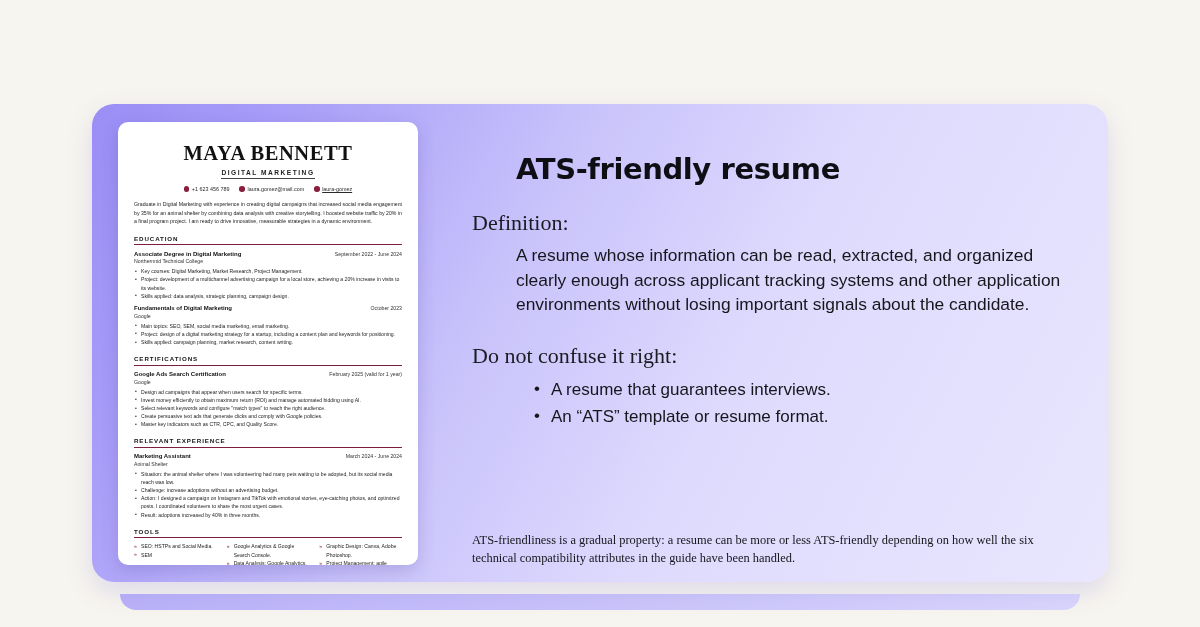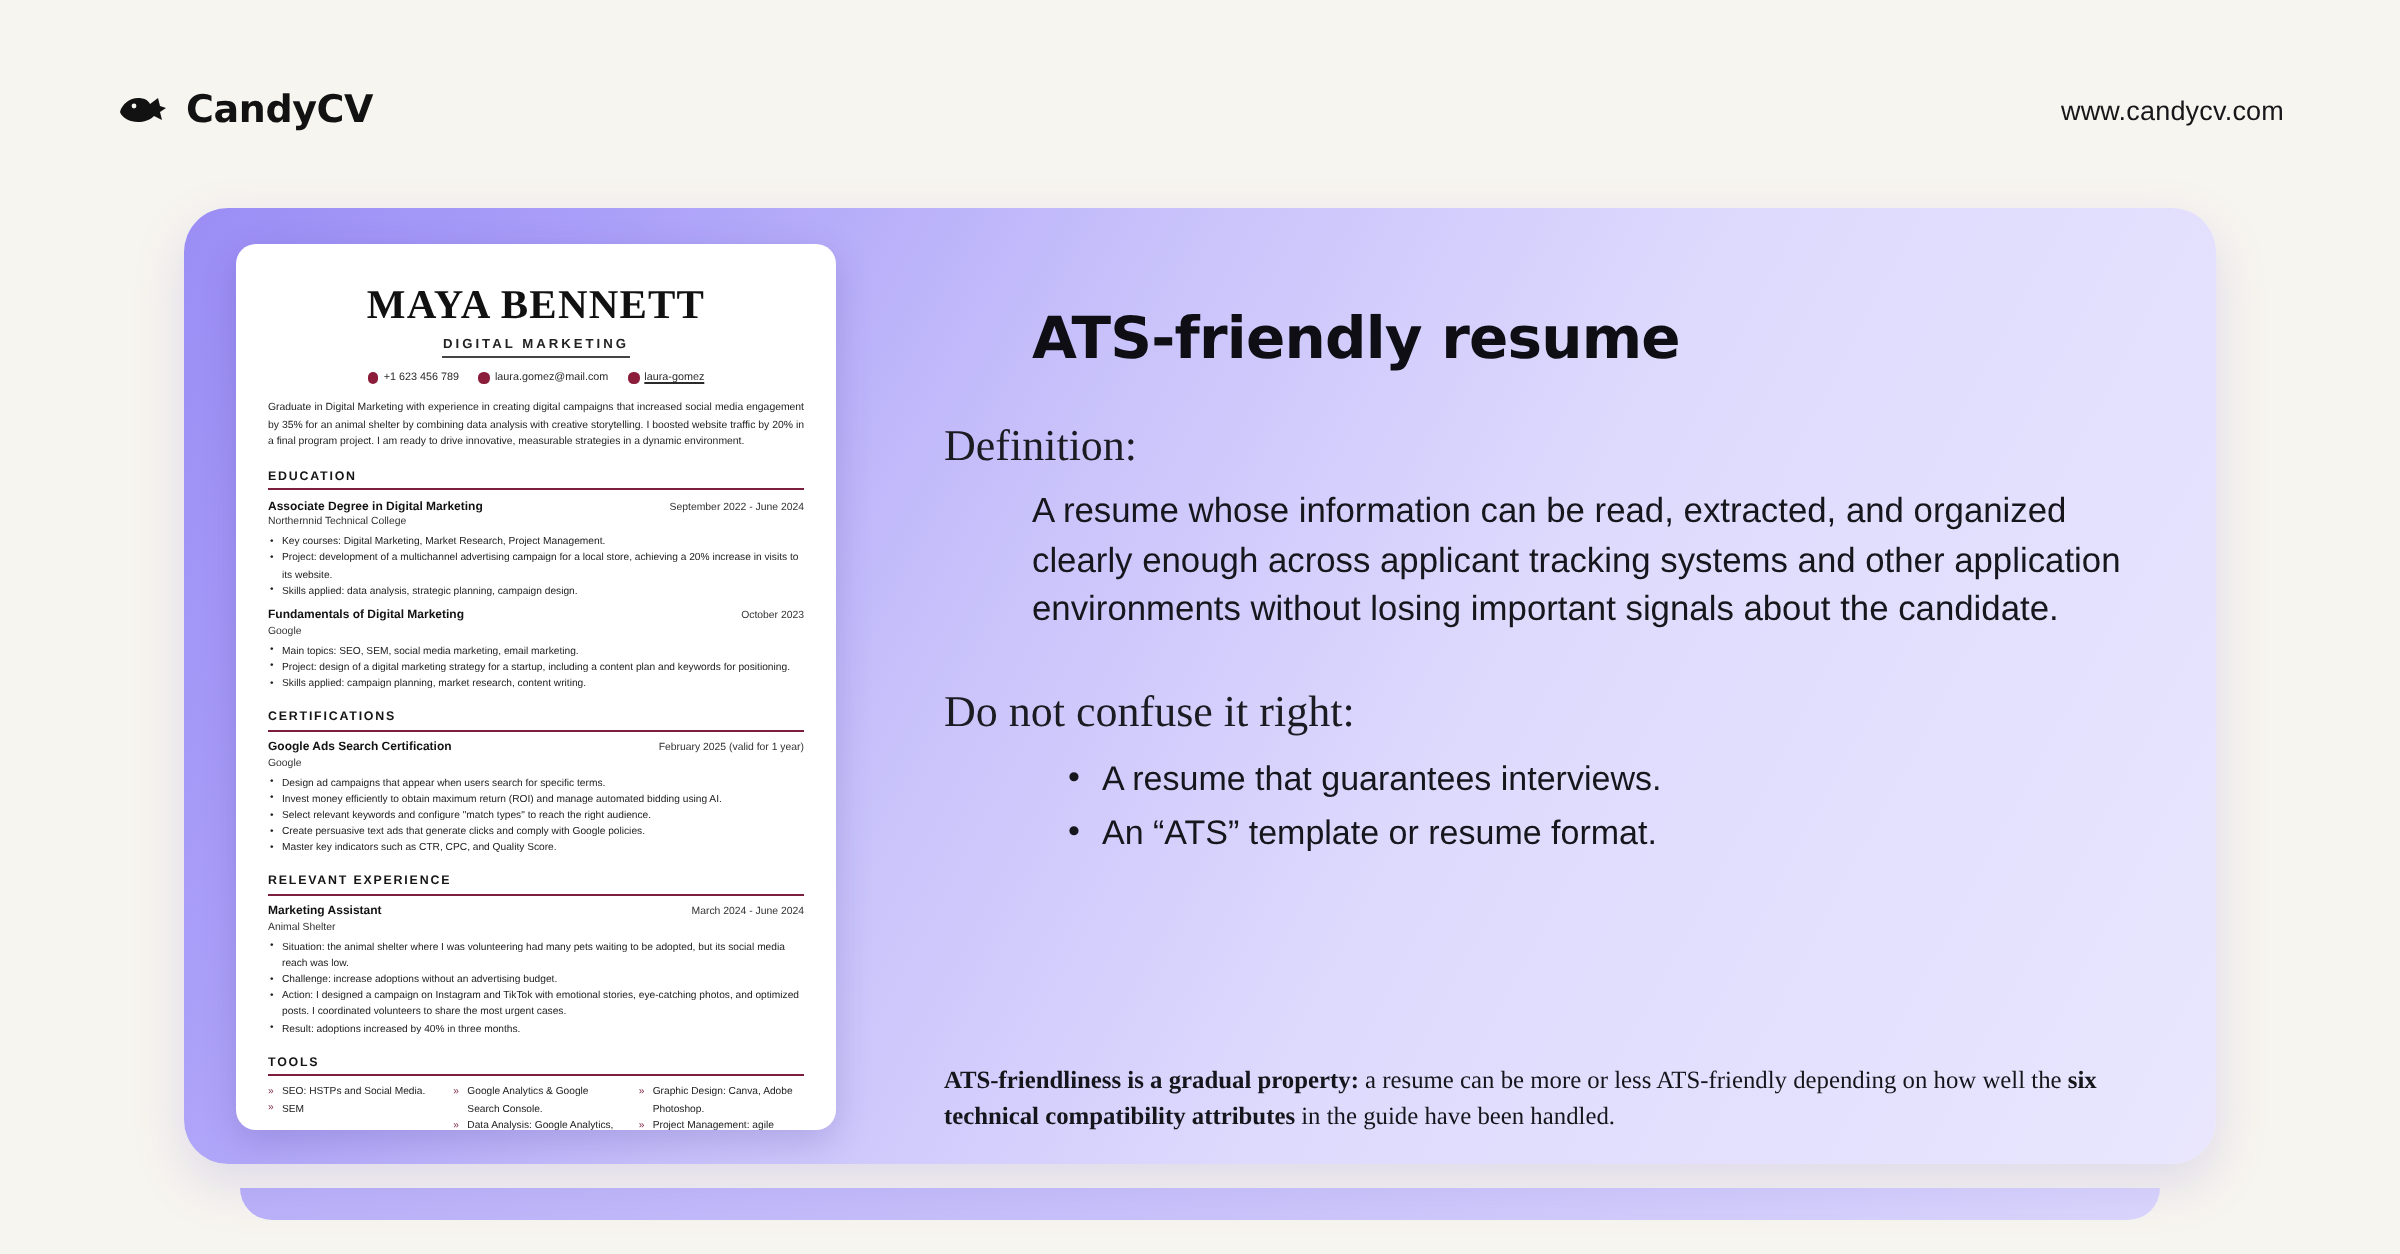--- a/index.html
+++ b/index.html
@@ -222,39 +222,27 @@
   }
   .footnote {
     position: absolute;
     left: 380px; top: 428px;
     width: 600px;
     font-family: "Liberation Serif", serif;
     font-size: 12.4px;
     line-height: 1.42;
     color: #15151b;
   }
-  .footnote b { font-weight: 700; }
+  .footnote b { font-weight: 400; }
 </style>
 </head>
 <body>
 
 <div class="page">
 
-  <div class="top-bar">
-    <div class="brand">
-      <span class="brand-mark">
-        <svg viewBox="0 0 26 22" width="26" height="22" aria-hidden="true">
-          <path d="M2 12c1-4 5-7 9-7 3 0 5 1 6 3l4-3 1 4 3 1-3 2 1 4-4-2c-2 2-5 3-8 3-4 0-8-2-9-5z" fill="#121212"></path>
-          <circle cx="9" cy="9" r="1.2" fill="#f7f5ef"></circle>
-        </svg>
-      </span>
-      <span class="brand-name">CandyCV</span>
-    </div>
-    <div class="site-url">www.candycv.com</div>
-  </div>
 
   <div class="under-strip"></div>
 
   <div class="card">
     <div class="card-inner">
 
       <div class="resume">
         <div class="r-name">MAYA BENNETT</div>
         <div class="r-role"><span>DIGITAL MARKETING</span></div>
 

